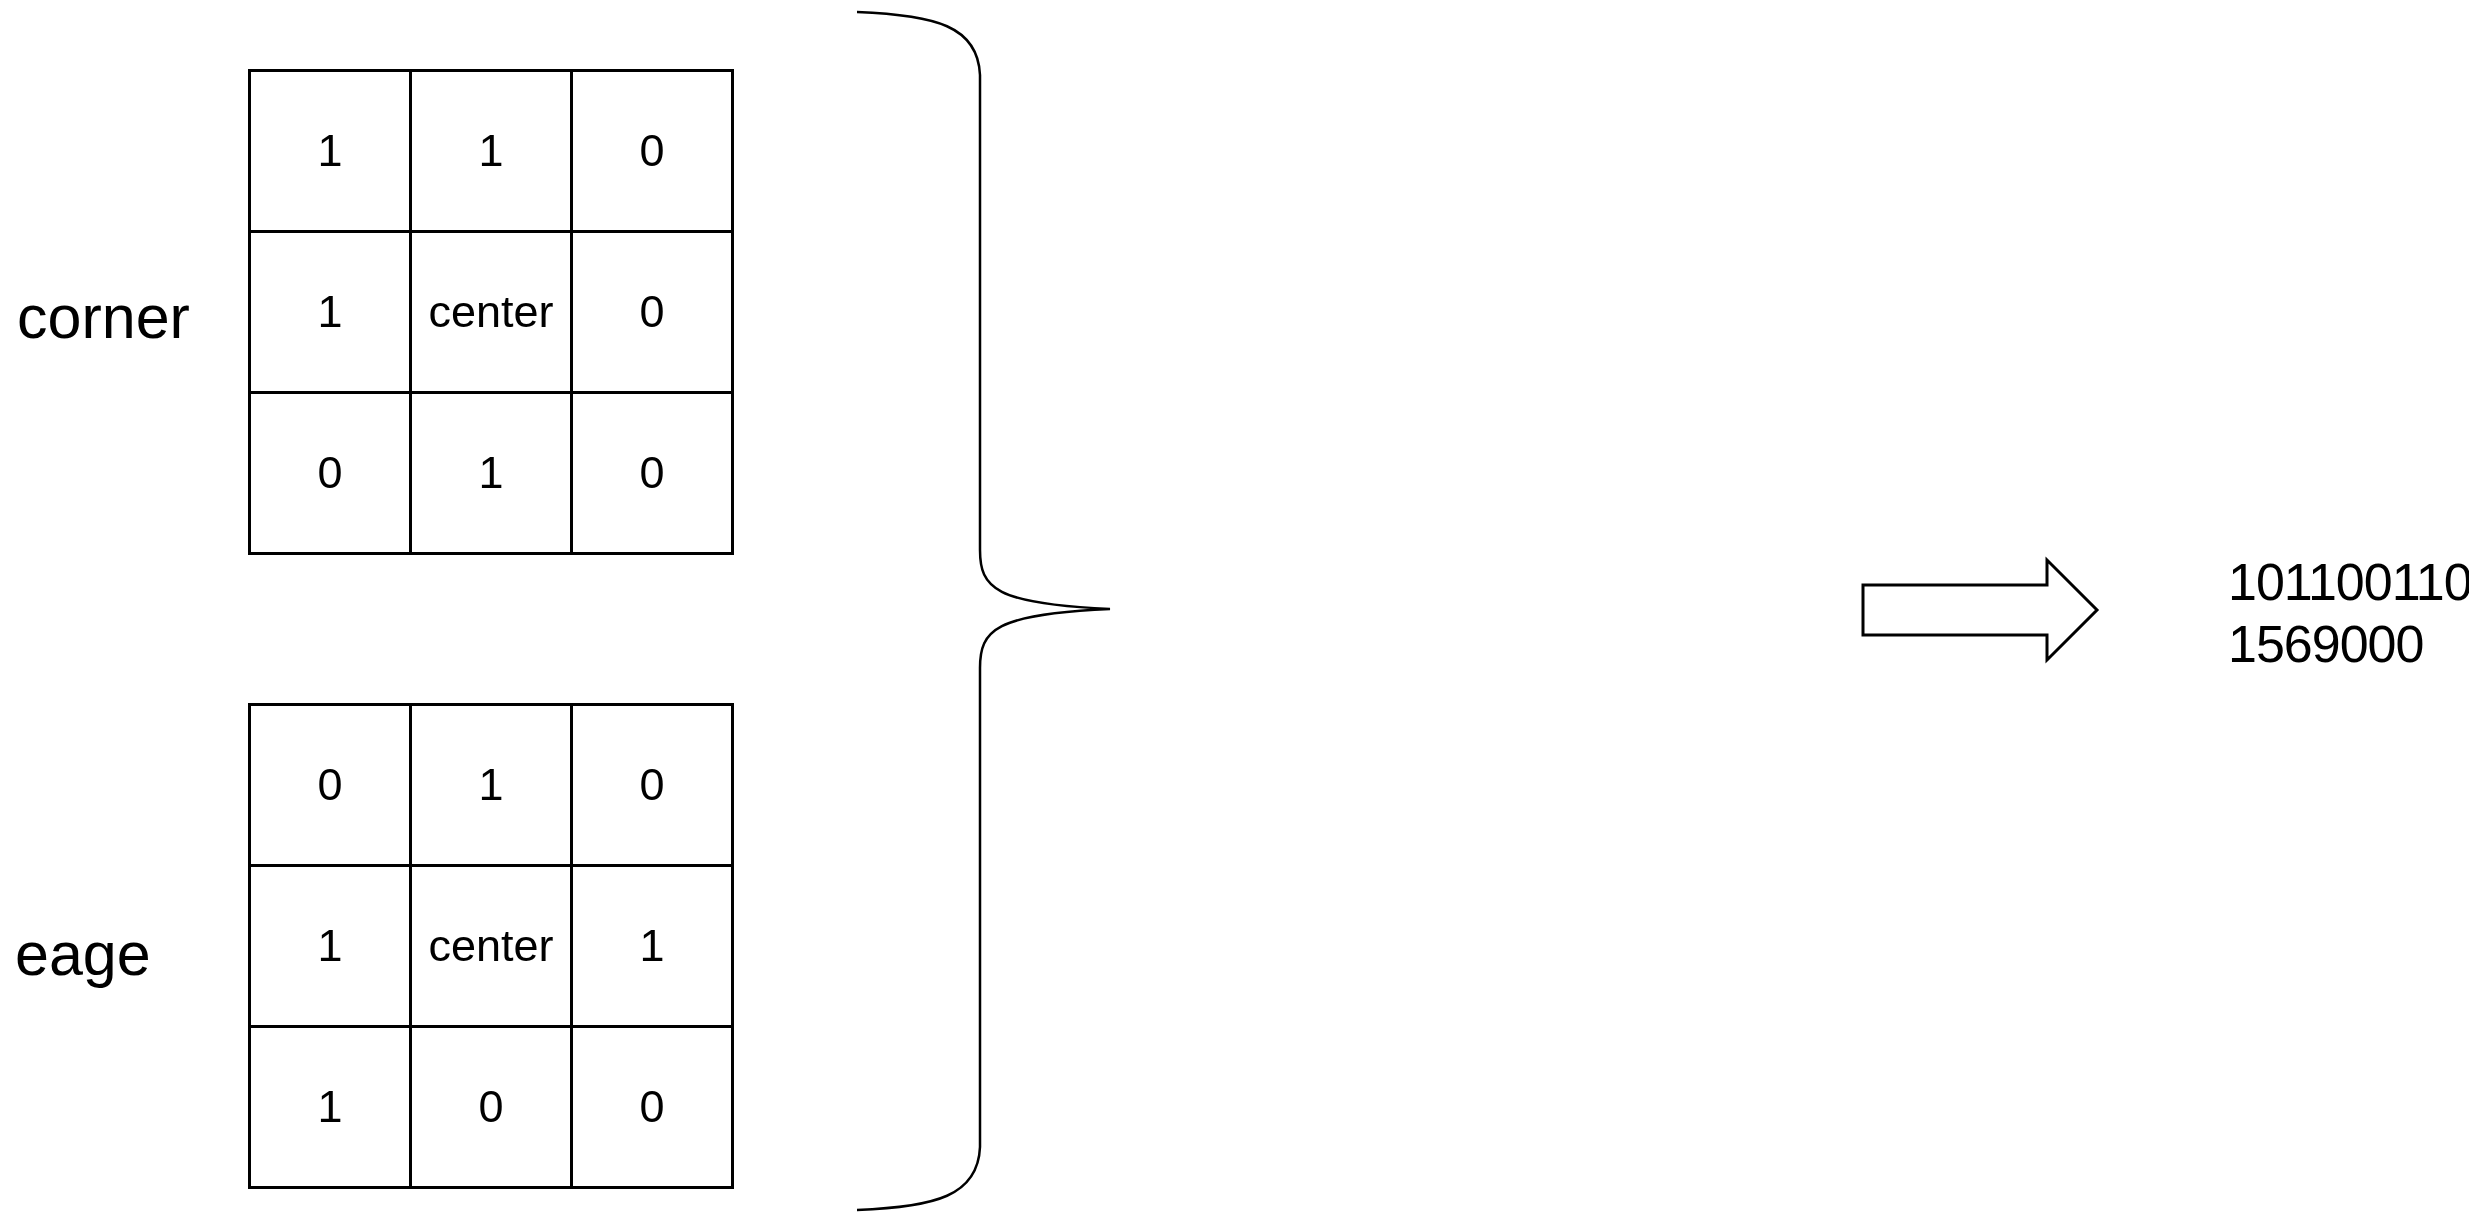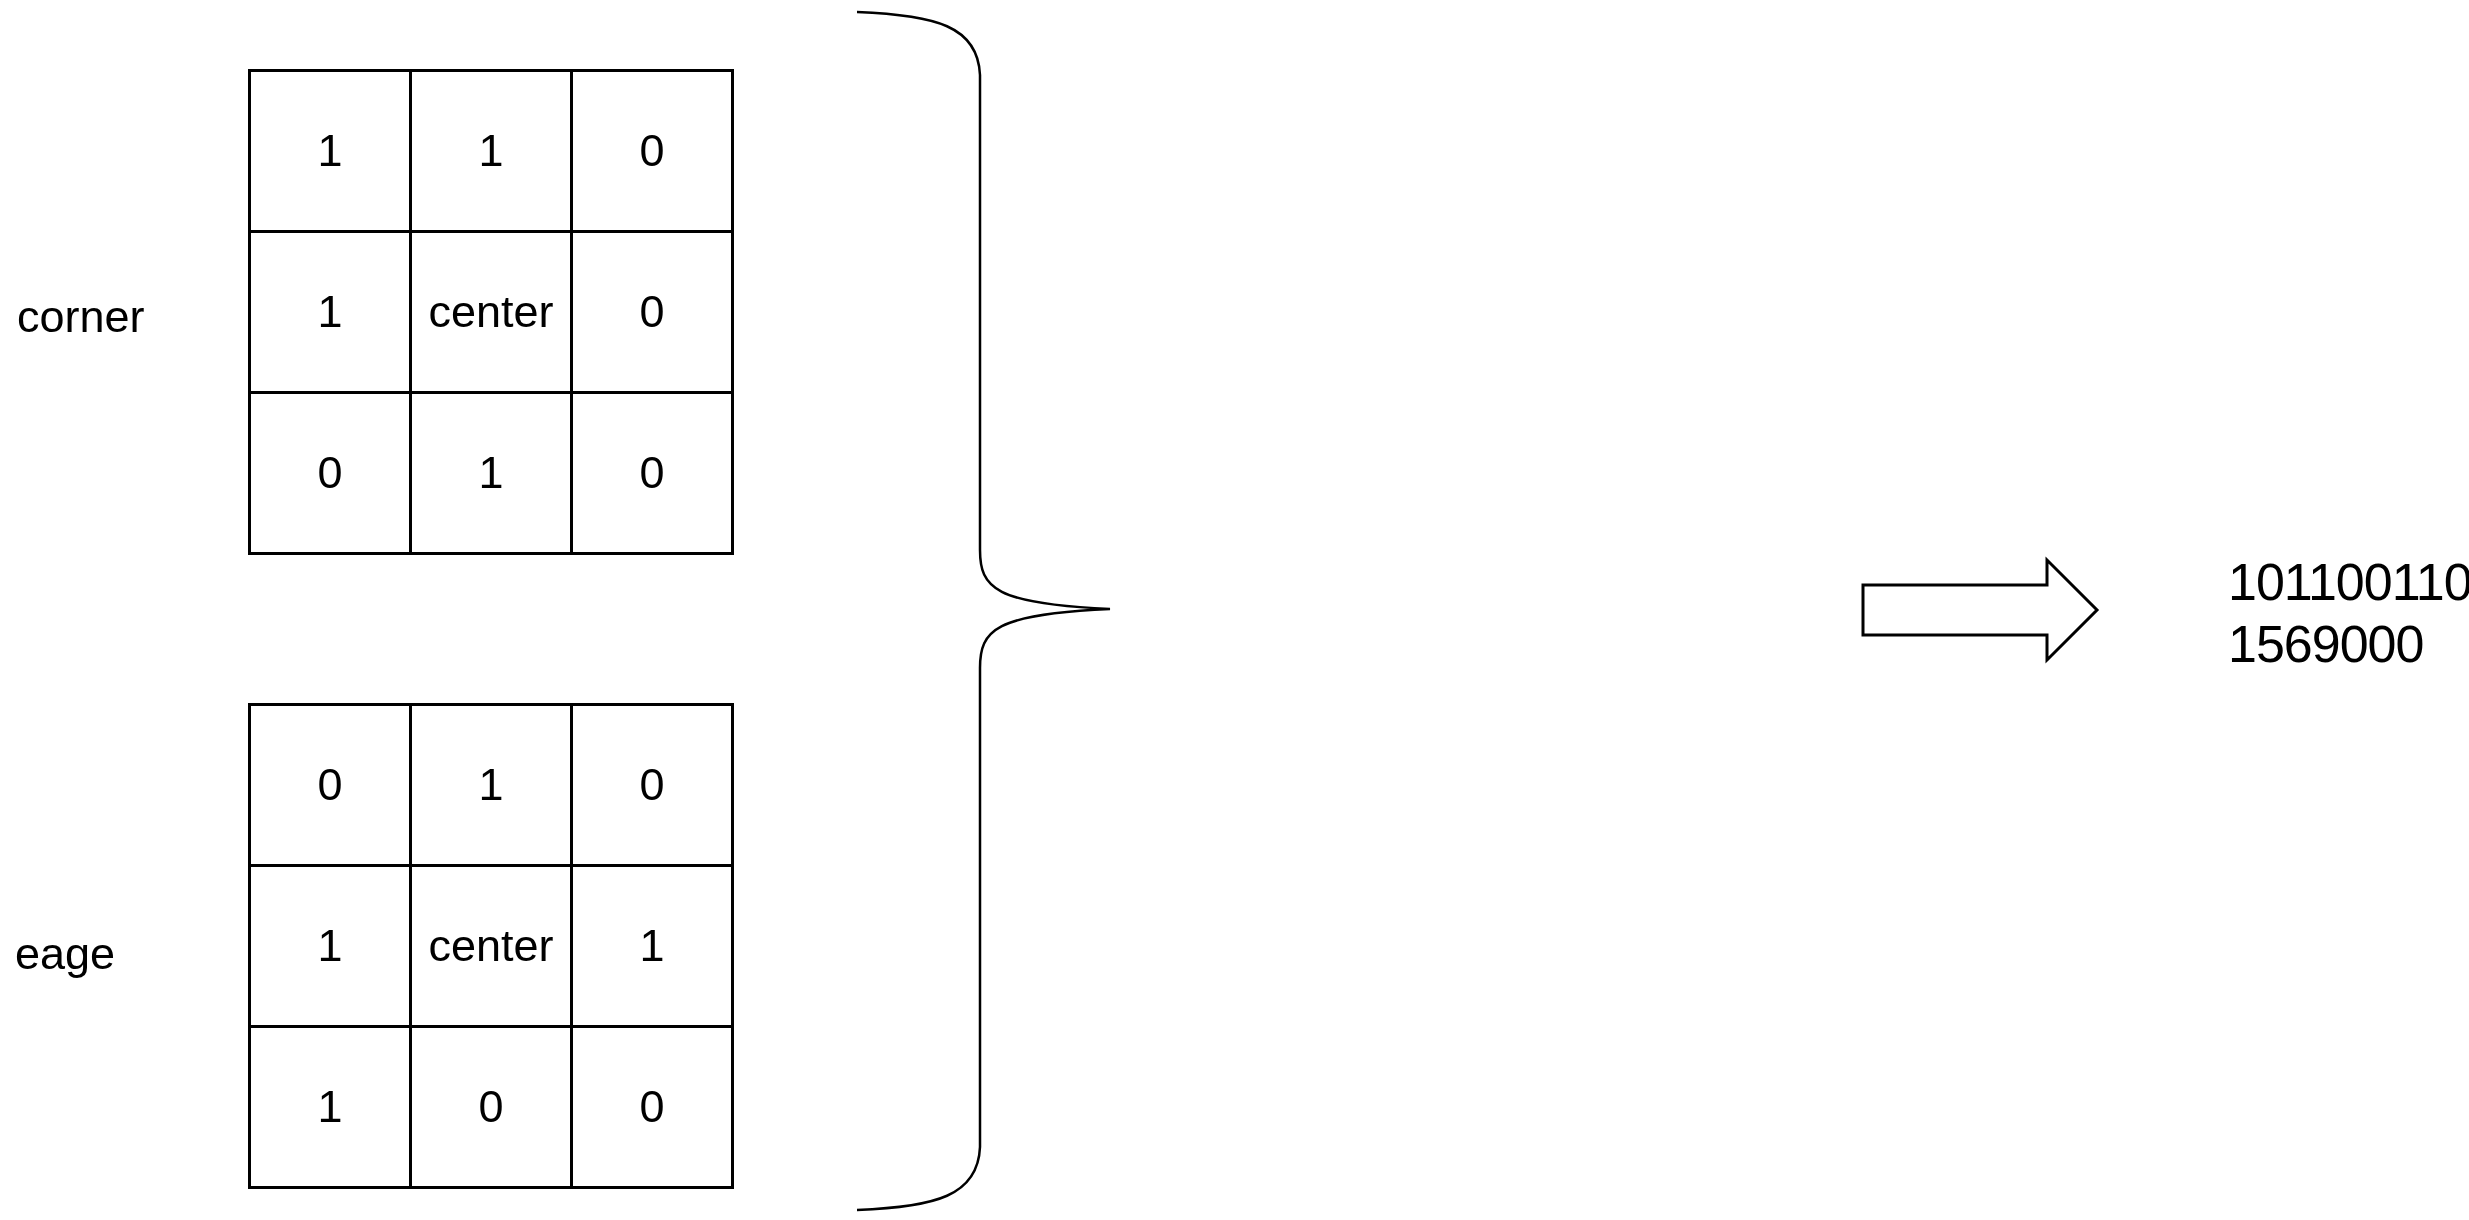--- a/index.html
+++ b/index.html
@@ -12,21 +12,21 @@
     width: 2469px;
     height: 1220px;
     background: #ffffff;
     color: #000000;
     font-family: "Liberation Sans", sans-serif;
     overflow: hidden;
   }
   .kernel-label {
     position: absolute;
     transform: translateY(-50%);
-    font-size: 45px;
+    font-size: 61px;
     color: #000000;
     white-space: nowrap;
   }
   table.grid {
     position: absolute;
     border-collapse: collapse;
     table-layout: fixed;
     background: #ffffff;
   }
   table.grid td {

